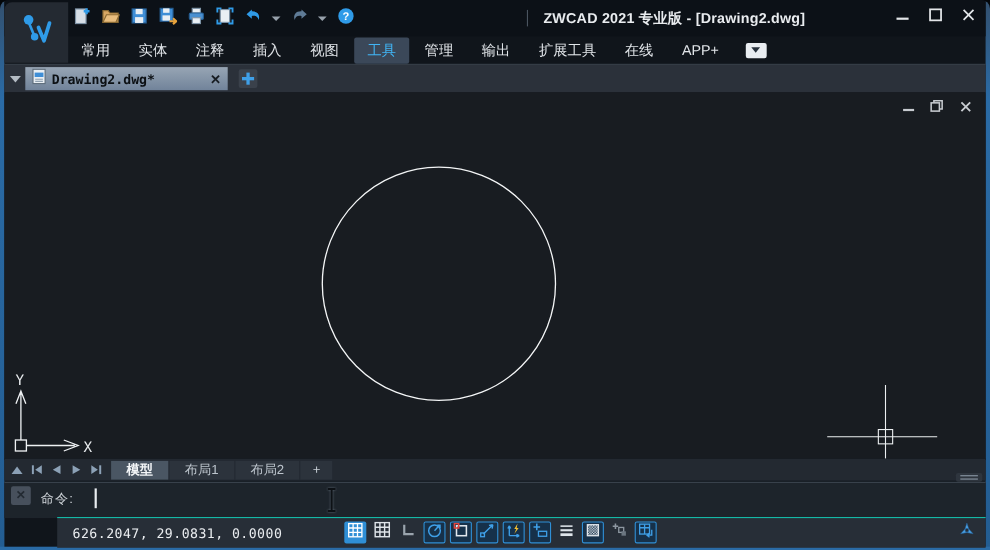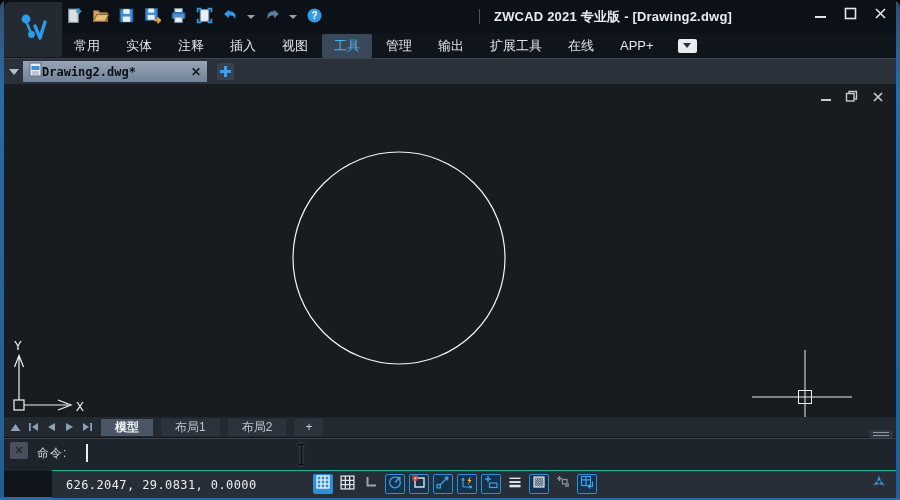--- a/index.html
+++ b/index.html
@@ -36,39 +36,39 @@
     display:flex;align-items:center;justify-content:center;}
   .ribbon-toggle i{width:0;height:0;border-left:4px solid transparent;border-right:4px solid transparent;
     border-top:5px solid #27313c;}
   .ribbon-underline{position:absolute;left:4px;right:4px;top:58px;height:1px;background:#3b434d;}
   
   .doctabbar{position:absolute;left:4px;right:4px;top:59px;height:25px;background:#2b313a;
     display:flex;align-items:center;}
   .dt-caret{width:0;height:0;border-left:5px solid transparent;border-right:5px solid transparent;
     border-top:6px solid #b4bcc4;margin:0 4px 0 5px;}
   .doctab{width:172px;height:21px;background:linear-gradient(180deg,#97a5b4,#71839a);
-    display:flex;align-items:center;padding:0 6px;}
+    display:flex;align-items:center;padding:0 6px;gap:5px;}
   .doctab .lbl{font-family:"DejaVu Sans Mono",monospace;font-weight:700;font-size:12px;color:#0c1014;
     white-space:nowrap;flex:1;}
   .doctab .x{font-size:12px;font-weight:700;color:#171c22;line-height:1;}
   .newtab{margin-left:10px;width:17px;height:17px;background:#3a414b;border-radius:2px;position:relative;}
   .newtab::before{content:"";position:absolute;left:7px;top:3px;width:3px;height:11px;background:#3fa0e8;}
   .newtab::after{content:"";position:absolute;left:3px;top:7px;width:11px;height:3px;background:#3fa0e8;}
   
   .canvas{position:absolute;left:4px;right:4px;top:84px;height:333px;background:#181c21;
     border-bottom:1px solid #0d1014;}
   .canvas svg.scene{position:absolute;inset:0;}
   .docctl{position:absolute;top:6px;right:12px;display:flex;gap:13px;align-items:center;}
   .docctl .wb{width:13px;height:13px;display:flex;align-items:center;justify-content:center;}
   
   .layoutbar{position:absolute;left:4px;right:4px;top:417px;height:20px;background:#232931;
     display:flex;align-items:center;font-size:12px;}
   .lnav{display:flex;align-items:center;gap:7px;margin:0 8px 0 6px;}
   .lnav .nb{display:flex;align-items:center;justify-content:center;width:11px;height:11px;}
-  .ltab{height:17px;display:flex;align-items:center;justify-content:center;margin-right:8px;
+  .ltab{height:17px;display:flex;align-items:center;justify-content:center;margin-right:1px;
     background:#2c333c;color:#bcc4cc;padding:0 14px;}
   .ltab.active{background:#4a5663;color:#f2f5f7;font-weight:700;}
   .ltab.add{padding:0 11px;color:#c9d0d7;}
   
   .cmdgrip{position:absolute;right:7px;top:430px;width:24px;height:8px;background:#2e353e;
     border-radius:2px;z-index:3;}
   .cmdgrip::before{content:"";position:absolute;left:4px;right:4px;top:2px;height:1px;background:#8b98a6;}
   .cmdgrip::after{content:"";position:absolute;left:4px;right:4px;top:5px;height:1px;background:#8b98a6;}
   .cmdbar{position:absolute;left:4px;right:4px;top:438px;height:32px;background:#1d242b;
     border-top:1px solid #3c454f;}

